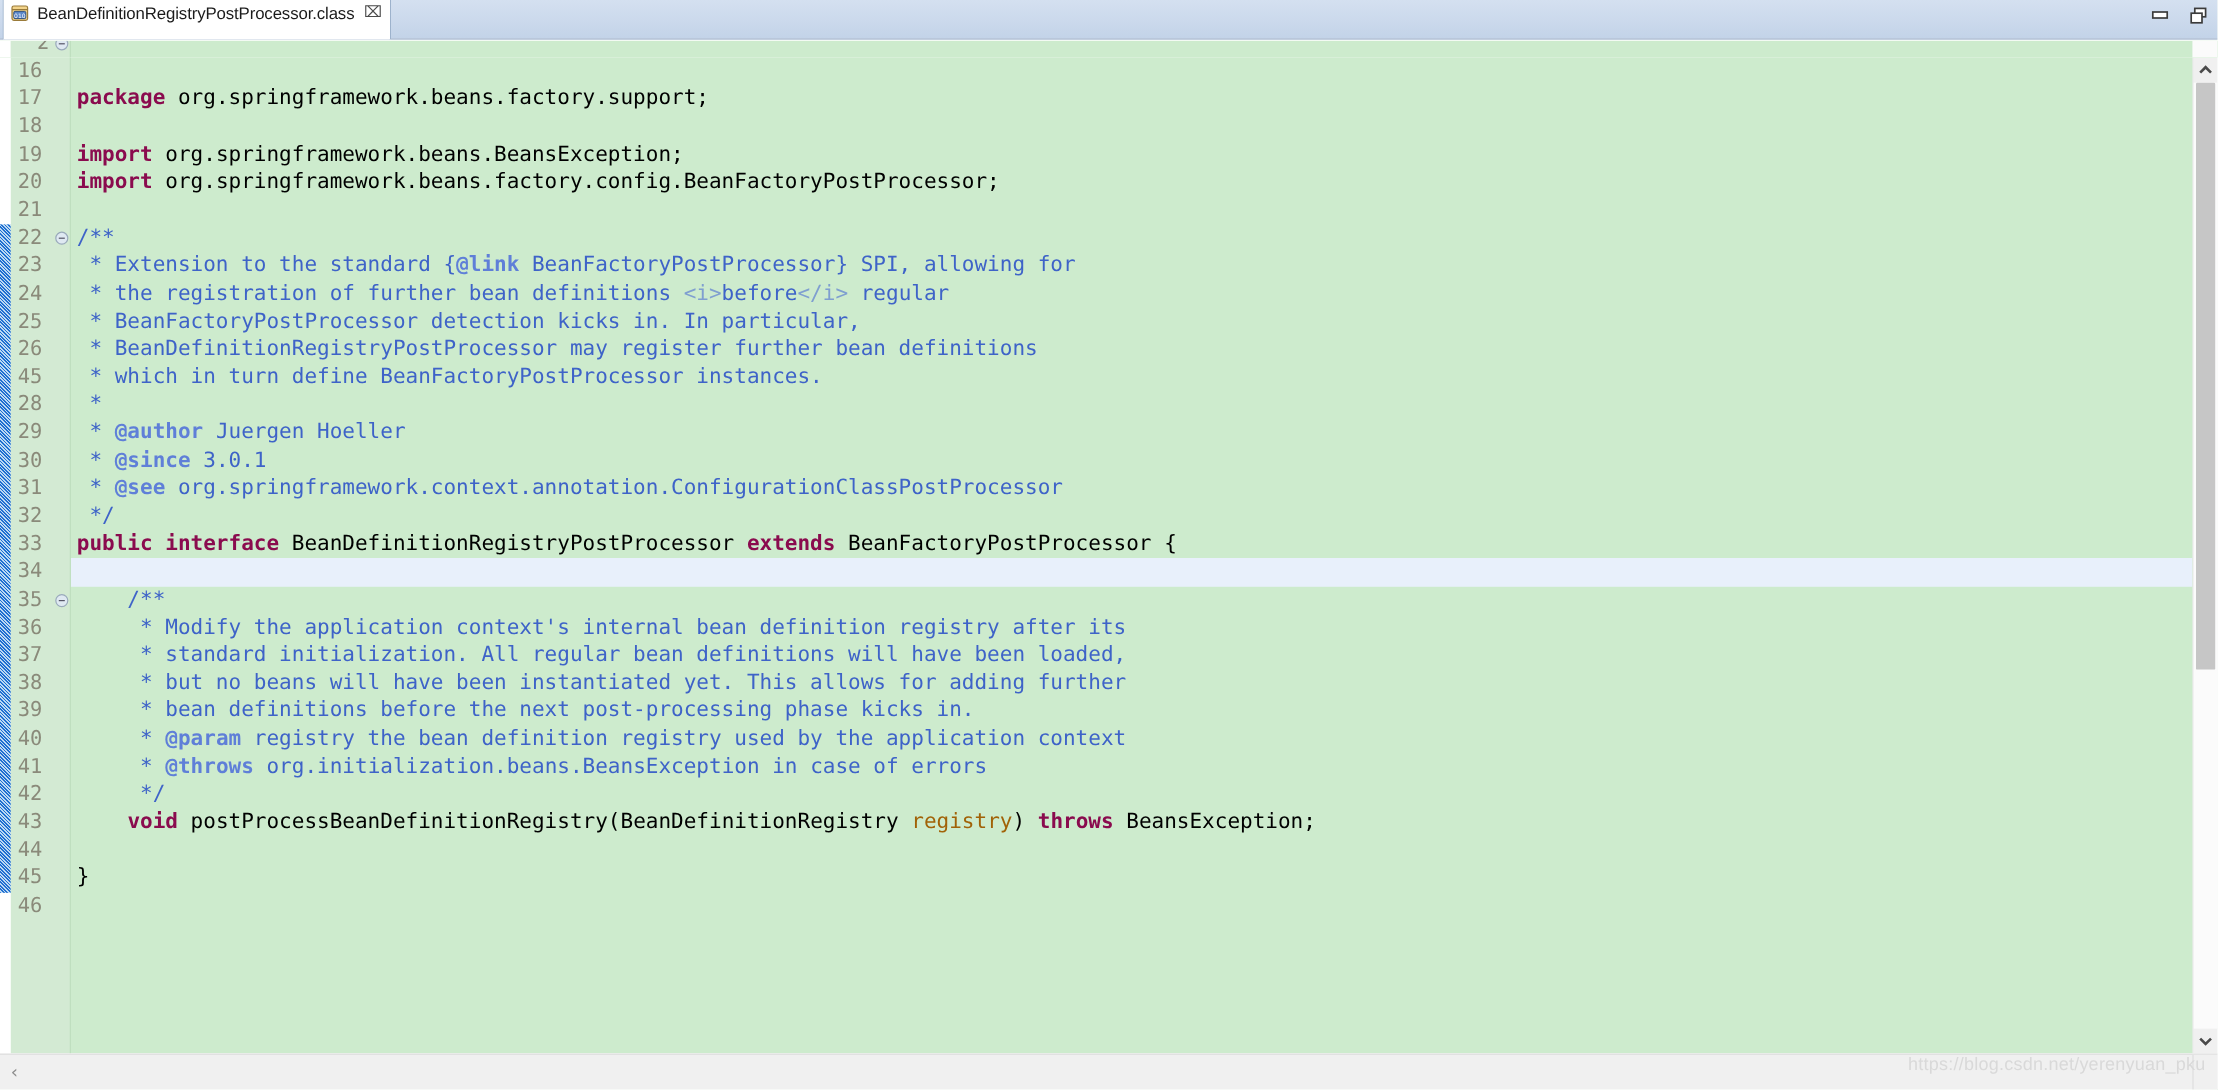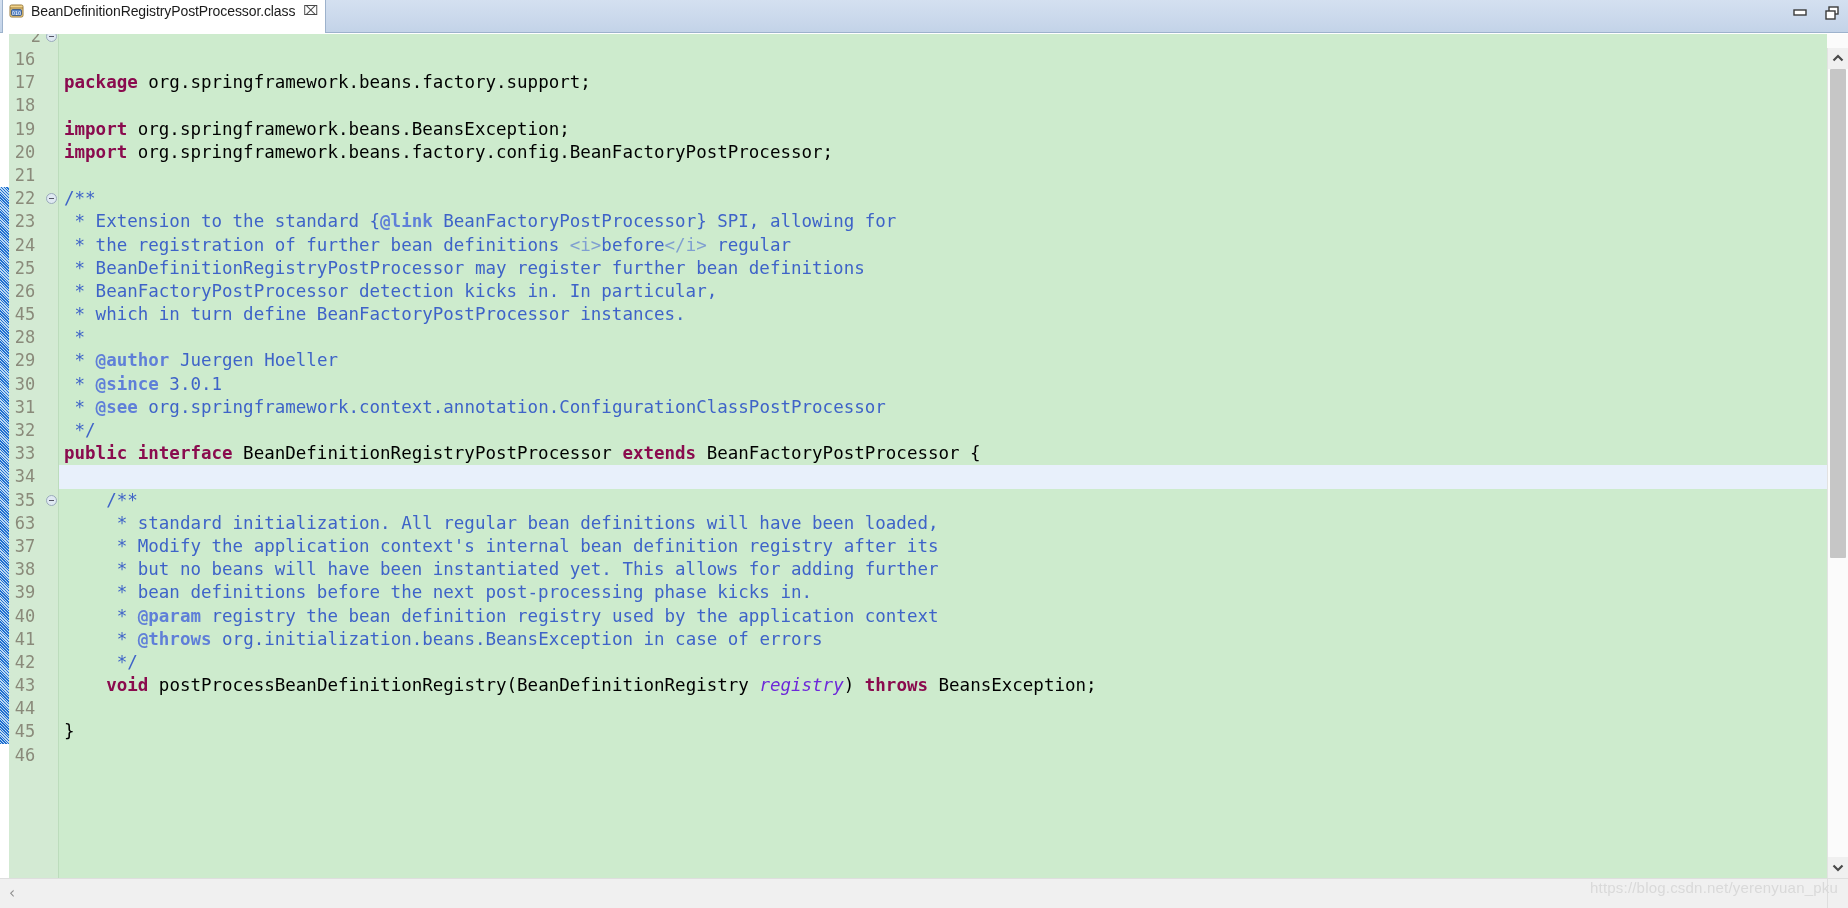--- a/index.html
+++ b/index.html
@@ -165,21 +165,21 @@
     left: 2px; top: 4px;
     width: 5px; height: 1px;
     background: #556;
   }
 
   
   .kw   { color: #8a0b4e; font-weight: bold; }
   .doc  { color: #3e63c8; }
   .doctag { color: #5f7fd8; font-weight: bold; }
   .dochtml { color: #7f9fd0; }
-  .param { color: #6d28d9; font-style: italic; }
+  .param { color: #a16207; }
   .plain { color: #000000; }
 
   
   .clip-line {
     height: 14px;
     overflow: hidden;
     position: relative;
   }
   .clip-line .inner {
     position: relative;
@@ -338,21 +338,21 @@
           <div class="ln">26</div>
           <div class="ln">45</div>
           <div class="ln">28</div>
           <div class="ln">29</div>
           <div class="ln">30</div>
           <div class="ln">31</div>
           <div class="ln">32</div>
           <div class="ln">33</div>
           <div class="ln">34</div>
           <div class="ln">35</div>
-          <div class="ln">63</div>
+          <div class="ln">36</div>
           <div class="ln">37</div>
           <div class="ln">38</div>
           <div class="ln">39</div>
           <div class="ln">40</div>
           <div class="ln">41</div>
           <div class="ln">42</div>
           <div class="ln">43</div>
           <div class="ln">44</div>
           <div class="ln">45</div>
           <div class="ln">46</div>
@@ -395,33 +395,33 @@
       <div class="code-col" id="codecol">
           <div class="code-line">&nbsp;</div>
           <div class="code-line"><span class="kw">package</span><span class="plain"> org.springframework.beans.factory.support;</span></div>
           <div class="code-line">&nbsp;</div>
           <div class="code-line"><span class="kw">import</span><span class="plain"> org.springframework.beans.BeansException;</span></div>
           <div class="code-line"><span class="kw">import</span><span class="plain"> org.springframework.beans.factory.config.BeanFactoryPostProcessor;</span></div>
           <div class="code-line">&nbsp;</div>
           <div class="code-line"><span class="doc">/**</span></div>
           <div class="code-line"><span class="doc"> * Extension to the standard {</span><span class="doctag">@link</span><span class="doc"> BeanFactoryPostProcessor} SPI, allowing for</span></div>
           <div class="code-line"><span class="doc"> * the registration of further bean definitions </span><span class="dochtml">&lt;i&gt;</span><span class="doc">before</span><span class="dochtml">&lt;/i&gt;</span><span class="doc"> regular</span></div>
+          <div class="code-line"><span class="doc"> * BeanFactoryPostProcessor detection kicks in. In particular,</span></div>
           <div class="code-line"><span class="doc"> * BeanDefinitionRegistryPostProcessor may register further bean definitions</span></div>
-          <div class="code-line"><span class="doc"> * BeanFactoryPostProcessor detection kicks in. In particular,</span></div>
           <div class="code-line"><span class="doc"> * which in turn define BeanFactoryPostProcessor instances.</span></div>
           <div class="code-line"><span class="doc"> *</span></div>
           <div class="code-line"><span class="doc"> * </span><span class="doctag">@author</span><span class="doc"> Juergen Hoeller</span></div>
           <div class="code-line"><span class="doc"> * </span><span class="doctag">@since</span><span class="doc"> 3.0.1</span></div>
           <div class="code-line"><span class="doc"> * </span><span class="doctag">@see</span><span class="doc"> org.springframework.context.annotation.ConfigurationClassPostProcessor</span></div>
           <div class="code-line"><span class="doc"> */</span></div>
           <div class="code-line"><span class="kw">public interface</span><span class="plain"> BeanDefinitionRegistryPostProcessor </span><span class="kw">extends</span><span class="plain"> BeanFactoryPostProcessor {</span></div>
           <div class="code-line current">&nbsp;</div>
           <div class="code-line"><span class="doc">    /**</span></div>
+          <div class="code-line"><span class="doc">     * Modify the application context's internal bean definition registry after its</span></div>
           <div class="code-line"><span class="doc">     * standard initialization. All regular bean definitions will have been loaded,</span></div>
-          <div class="code-line"><span class="doc">     * Modify the application context's internal bean definition registry after its</span></div>
           <div class="code-line"><span class="doc">     * but no beans will have been instantiated yet. This allows for adding further</span></div>
           <div class="code-line"><span class="doc">     * bean definitions before the next post-processing phase kicks in.</span></div>
           <div class="code-line"><span class="doc">     * </span><span class="doctag">@param</span><span class="doc"> registry the bean definition registry used by the application context</span></div>
           <div class="code-line"><span class="doc">     * </span><span class="doctag">@throws</span><span class="doc"> org.initialization.beans.BeansException in case of errors</span></div>
           <div class="code-line"><span class="doc">     */</span></div>
           <div class="code-line"><span class="plain">    </span><span class="kw">void</span><span class="plain"> postProcessBeanDefinitionRegistry(BeanDefinitionRegistry </span><span class="param">registry</span><span class="plain">) </span><span class="kw">throws</span><span class="plain"> BeansException;</span></div>
           <div class="code-line">&nbsp;</div>
           <div class="code-line"><span class="plain">}</span></div>
           <div class="code-line">&nbsp;</div>
         </div>

